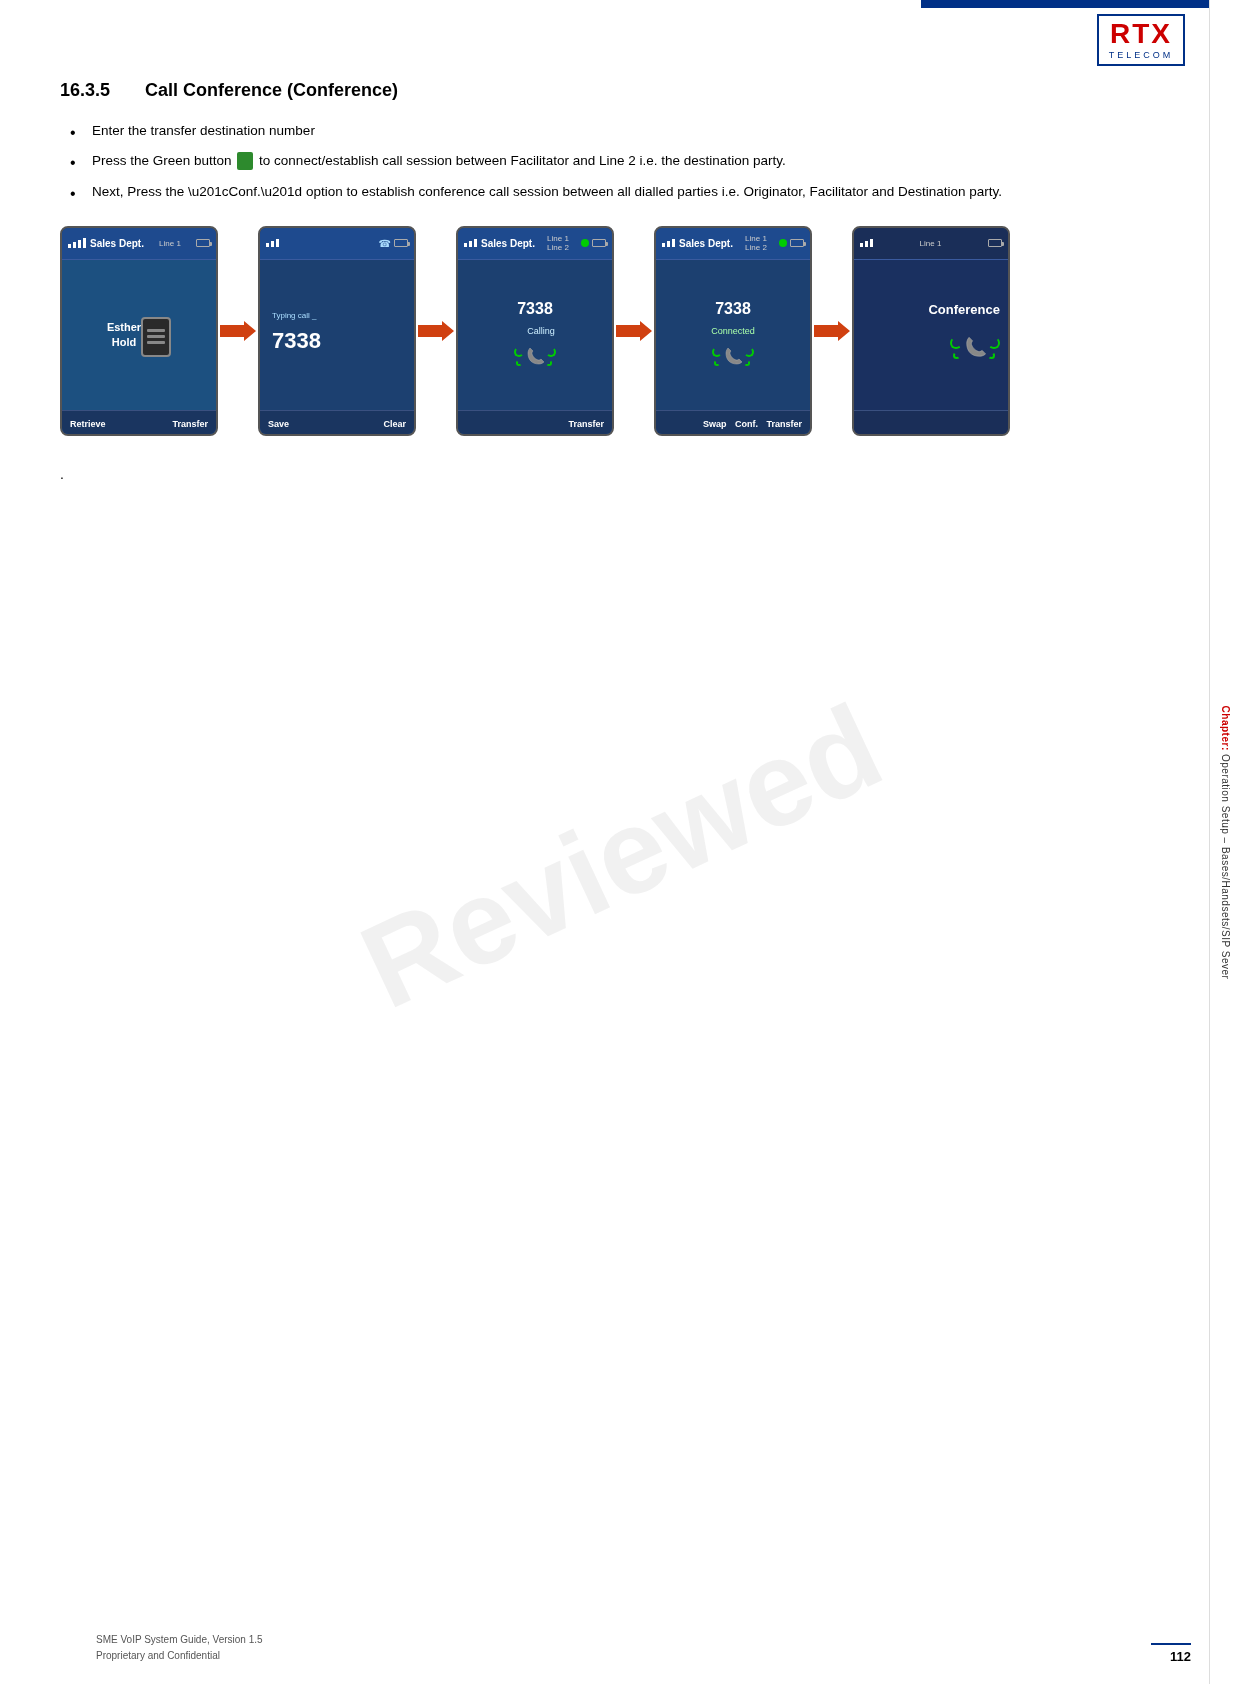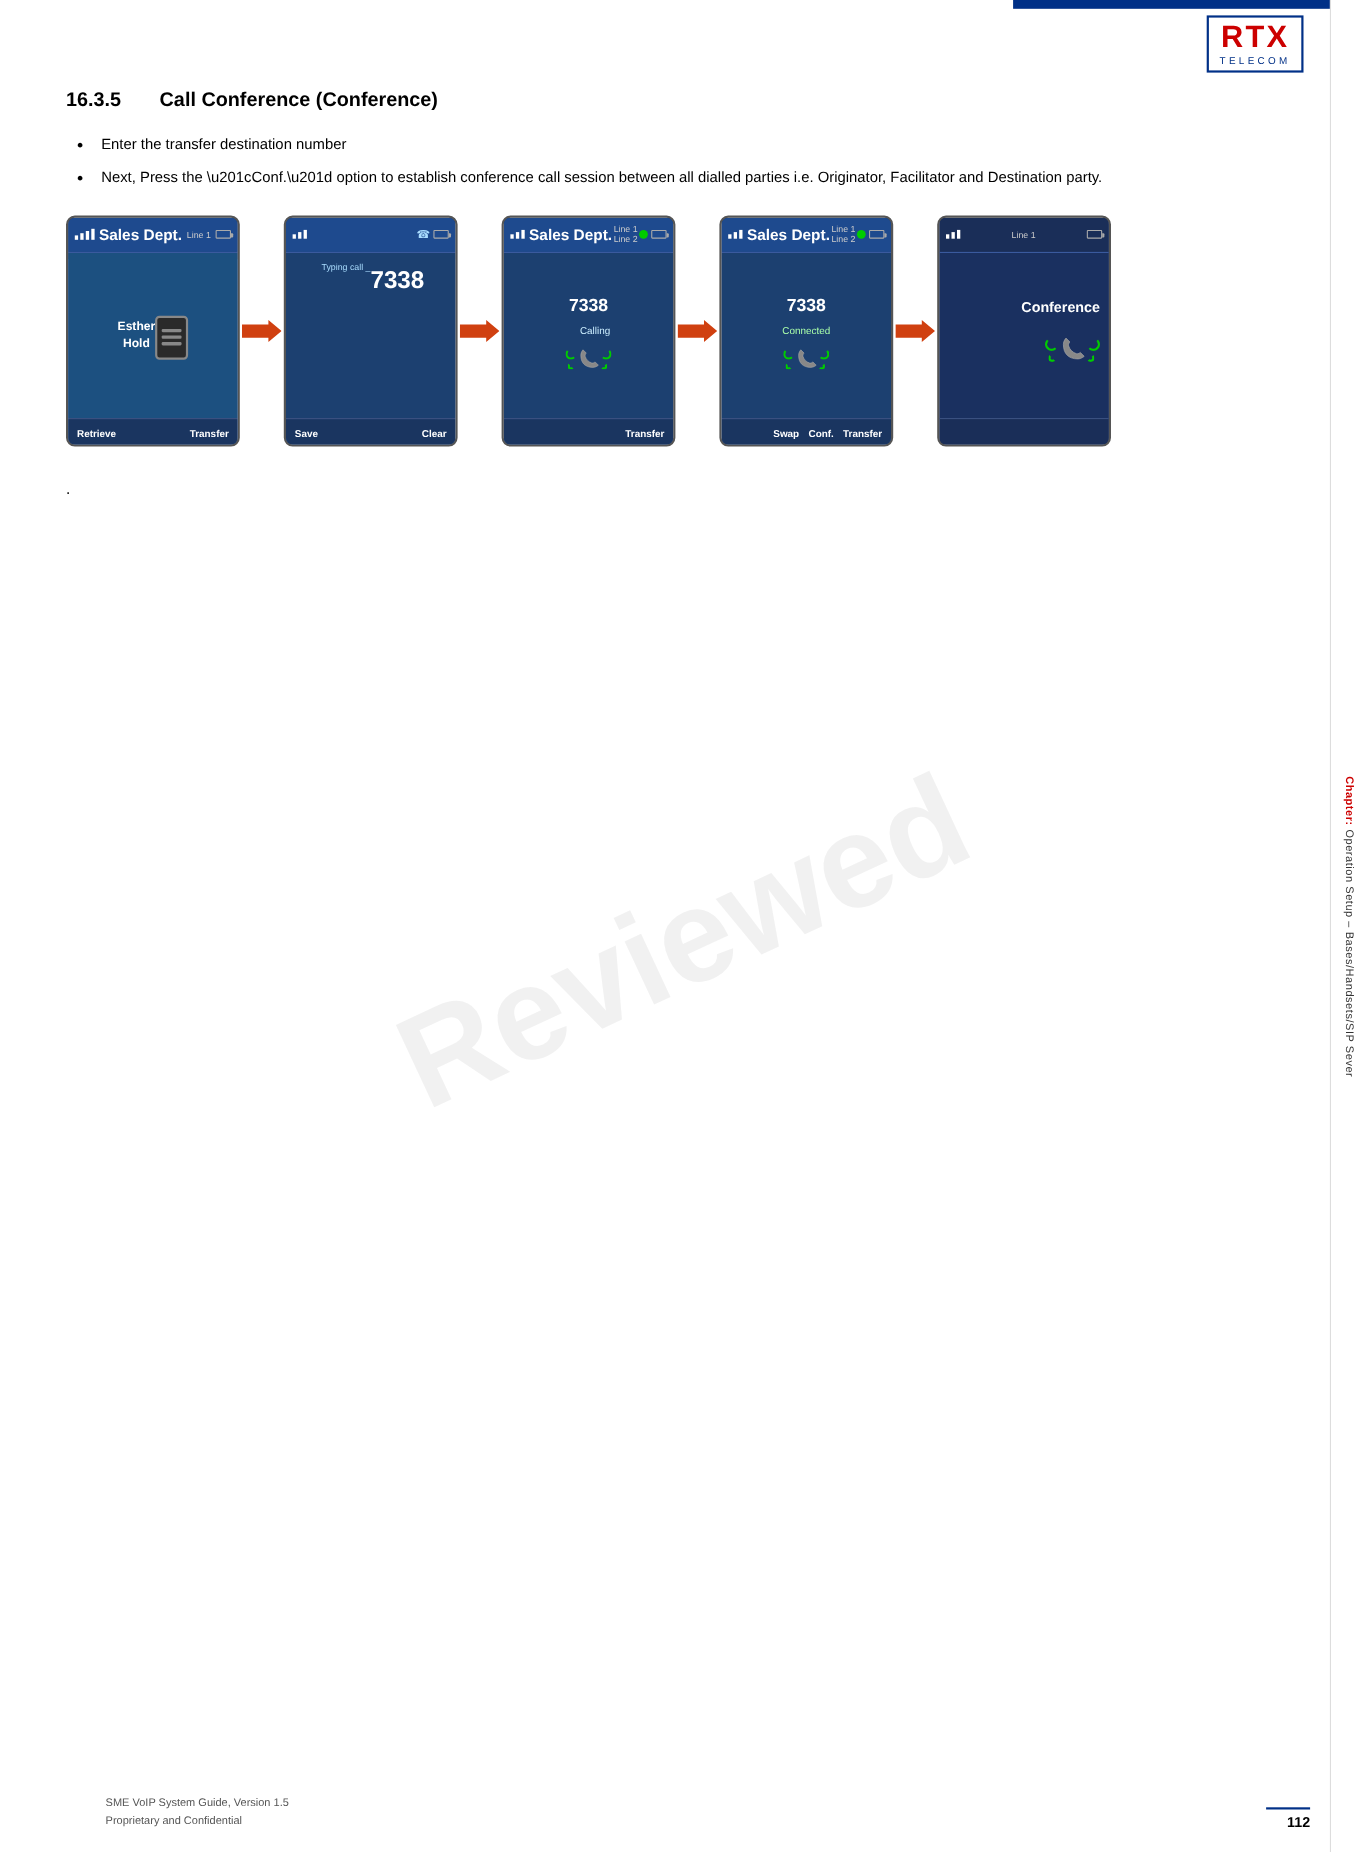--- a/index.html
+++ b/index.html
@@ -158,21 +158,21 @@
       display: flex;
       gap: 2px;
       align-items: flex-end;
     }
     .signal-bar {
       background: #fff;
       width: 3px;
     }
     .phone-header .dept-name {
       color: #fff;
-      font-size: 14px;
+      font-size: 10px;
       font-weight: bold;
     }
     .phone-header .line-info {
       color: #ccc;
       font-size: 8px;
       text-align: right;
     }
     .phone-header .icons-right {
       display: flex;
       gap: 3px;
@@ -373,20 +373,21 @@
 
 <div class="main-content">
 
   <div class="section-heading">
     <span class="section-num">16.3.5</span>
     <span>Call Conference (Conference)</span>
   </div>
 
   <ul class="bullet-list">
     <li>Enter the transfer destination number</li>
+    <li>Press the Green button <span class="green-btn-icon"></span> to connect/establish call session between Facilitator and Line 2 i.e. the destination party.</li>
     <li>Next, Press the \u201cConf.\u201d option to establish conference call session between all dialled parties i.e. Originator, Facilitator and Destination party.</li>
   </ul>
 
   <div class="phones-row">
 
     <div class="phone-wrapper">
       <div class="phone-screen phone-screen-1">
         <div class="phone-header">
           <div style="display:flex;align-items:center;gap:4px;">
             <div class="signal-bars">
@@ -431,21 +432,21 @@
               <div class="signal-bar" style="height:4px;"></div>
               <div class="signal-bar" style="height:6px;"></div>
               <div class="signal-bar" style="height:8px;"></div>
             </div>
           </div>
           <div class="icons-right">
             <span style="color:#aaddff;font-size:10px;">☎</span>
             <div class="battery-icon"></div>
           </div>
         </div>
-        <div class="phone-body" style="height:150px; justify-content:center; align-items:flex-start; flex-direction:row; display:flex; padding-left:12px;">
+        <div class="phone-body" style="height:150px; justify-content:center; align-items:flex-start; flex-direction:column; display:flex; padding-left:12px;">
           <div class="typing-label">Typing call _</div>
           <div class="number-large">7338</div>
         </div>
         <div class="phone-footer">
           <span class="footer-btn">Save</span>
           <span class="footer-btn">Clear</span>
         </div>
       </div>
     </div>
 

